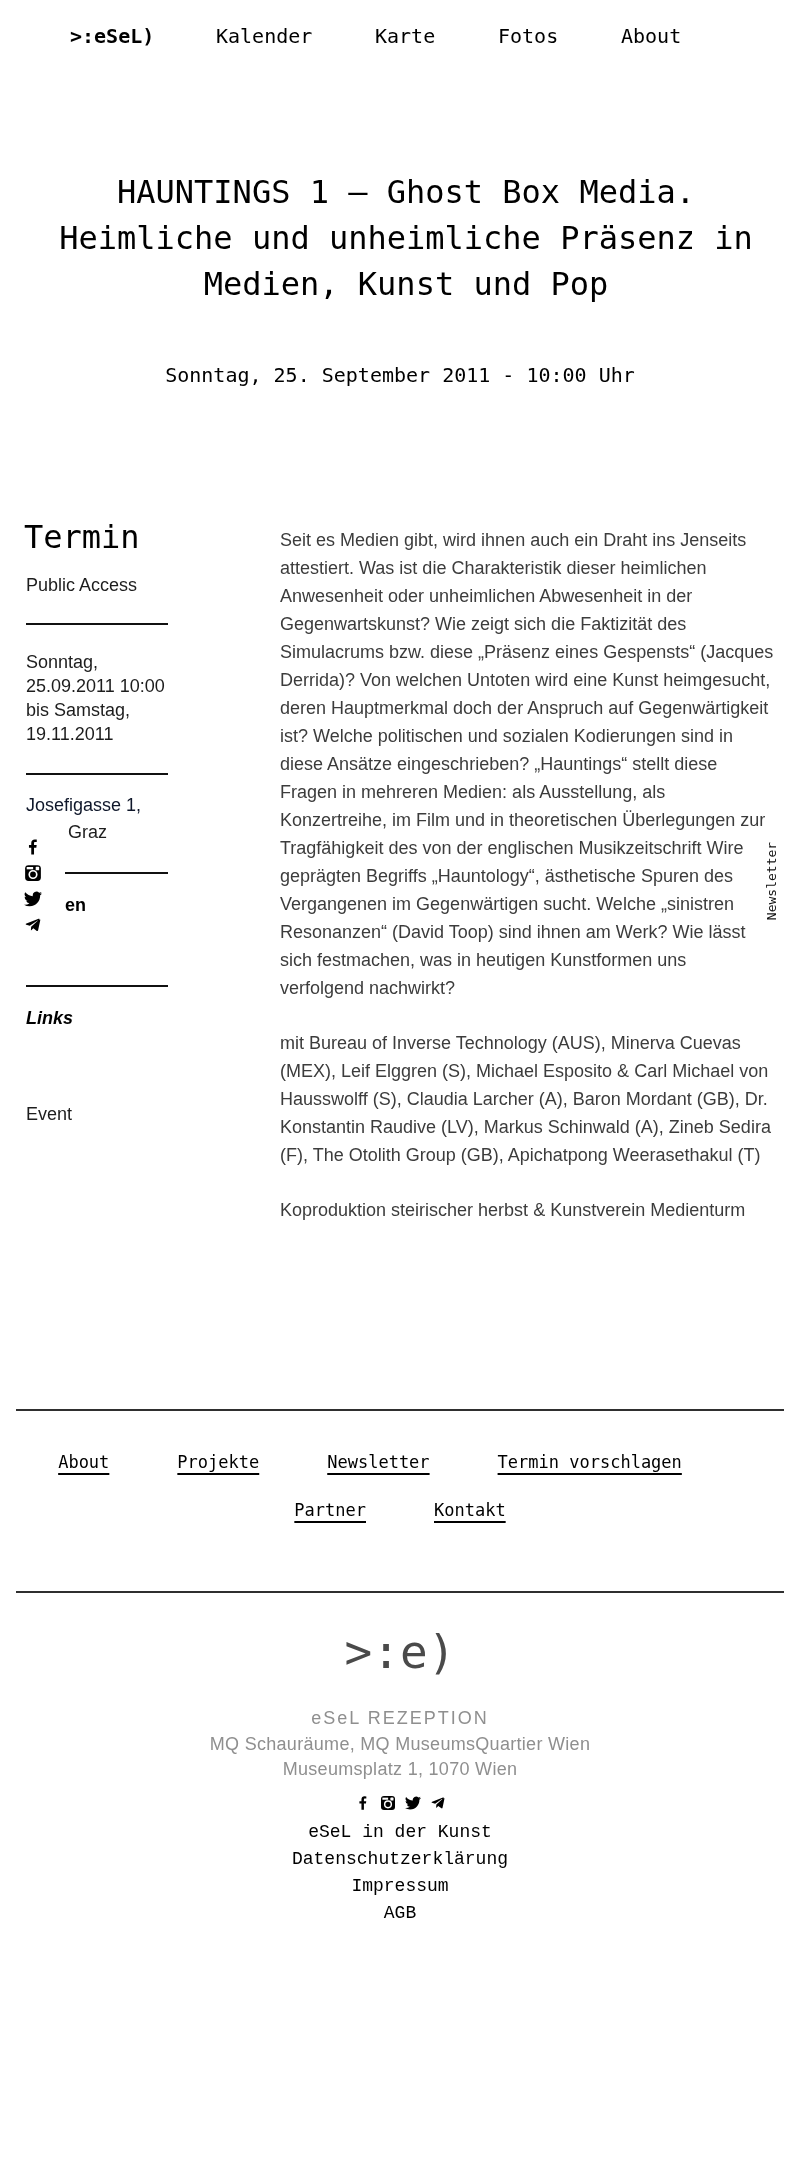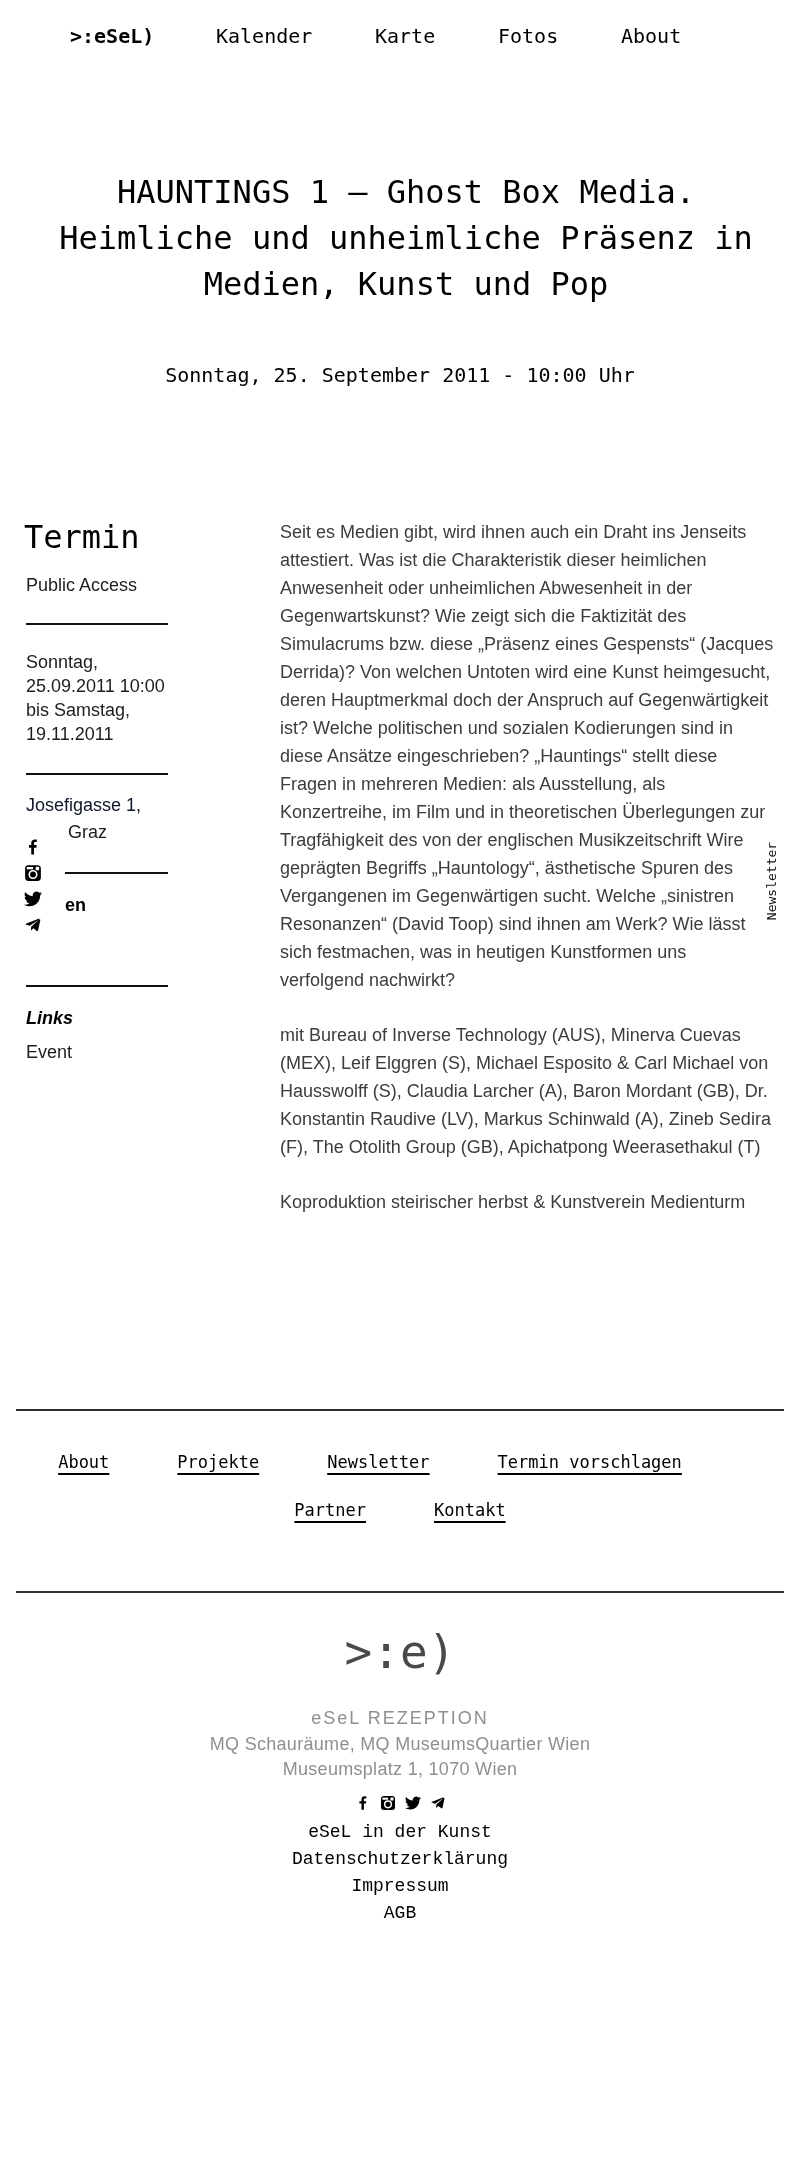--- a/index.html
+++ b/index.html
@@ -27,28 +27,28 @@
   .sb-hr{position:absolute;height:1.5px;background:#111;border:0;margin:0;}
   .sb-hr1{left:26px;top:623px;width:142px;}
   .sb-hr2{left:26px;top:773px;width:142px;}
   .sb-hr-short{left:65px;top:872px;width:103px;}
   .sb-hr3{left:26px;top:985px;width:142px;}
   .sb-dates{position:absolute;left:26px;top:650px;font-size:18px;line-height:24px;color:#1d1d1d;}
   .sb-addr1{position:absolute;left:26px;top:795px;font-size:18px;color:#0f172a;}
   .sb-addr2{position:absolute;left:68px;top:822px;font-size:18px;color:#1d1d1d;}
   .sb-lang{position:absolute;left:65px;top:895px;font-size:18px;font-weight:bold;color:#000;cursor:pointer;}
   .sb-links-label{position:absolute;left:26px;top:1008px;font-size:18px;font-weight:bold;color:#000;font-style:italic;}
-  .sb-event{position:absolute;left:26px;top:1042px;font-size:18px;color:#1d1d1d;cursor:pointer;}
+  .sb-event{position:absolute;left:26px;top:1104px;font-size:18px;color:#1d1d1d;cursor:pointer;}
   .social-col{position:absolute;left:24px;top:838px;display:flex;flex-direction:column;gap:8px;}
   .social-col .icon{width:18px;height:18px;color:#000;cursor:pointer;}
   .icon svg{display:block;width:100%;height:100%;}
 
   
   .article{position:absolute;left:280px;top:510px;width:494px;font-size:18px;line-height:28px;color:#3c3c3c;}
-  .article p{margin:8px 0 27px 0;}
+  .article p{margin:16px 0 27px 0;}
 
   
   .newsletter-tab{position:absolute;left:771px;top:881px;transform:translate(-50%,-50%) rotate(-90deg);
         font-size:13px;color:#111;white-space:nowrap;cursor:pointer;}
 
   
   .f-hr{position:absolute;left:16px;width:768px;height:1.5px;background:#2f2f2f;border:0;margin:0;}
   .f-hr1{top:1409px;}
   .f-hr2{top:1591px;}
   .fnav-row{position:absolute;left:0;width:800px;display:flex;justify-content:center;gap:68px;

